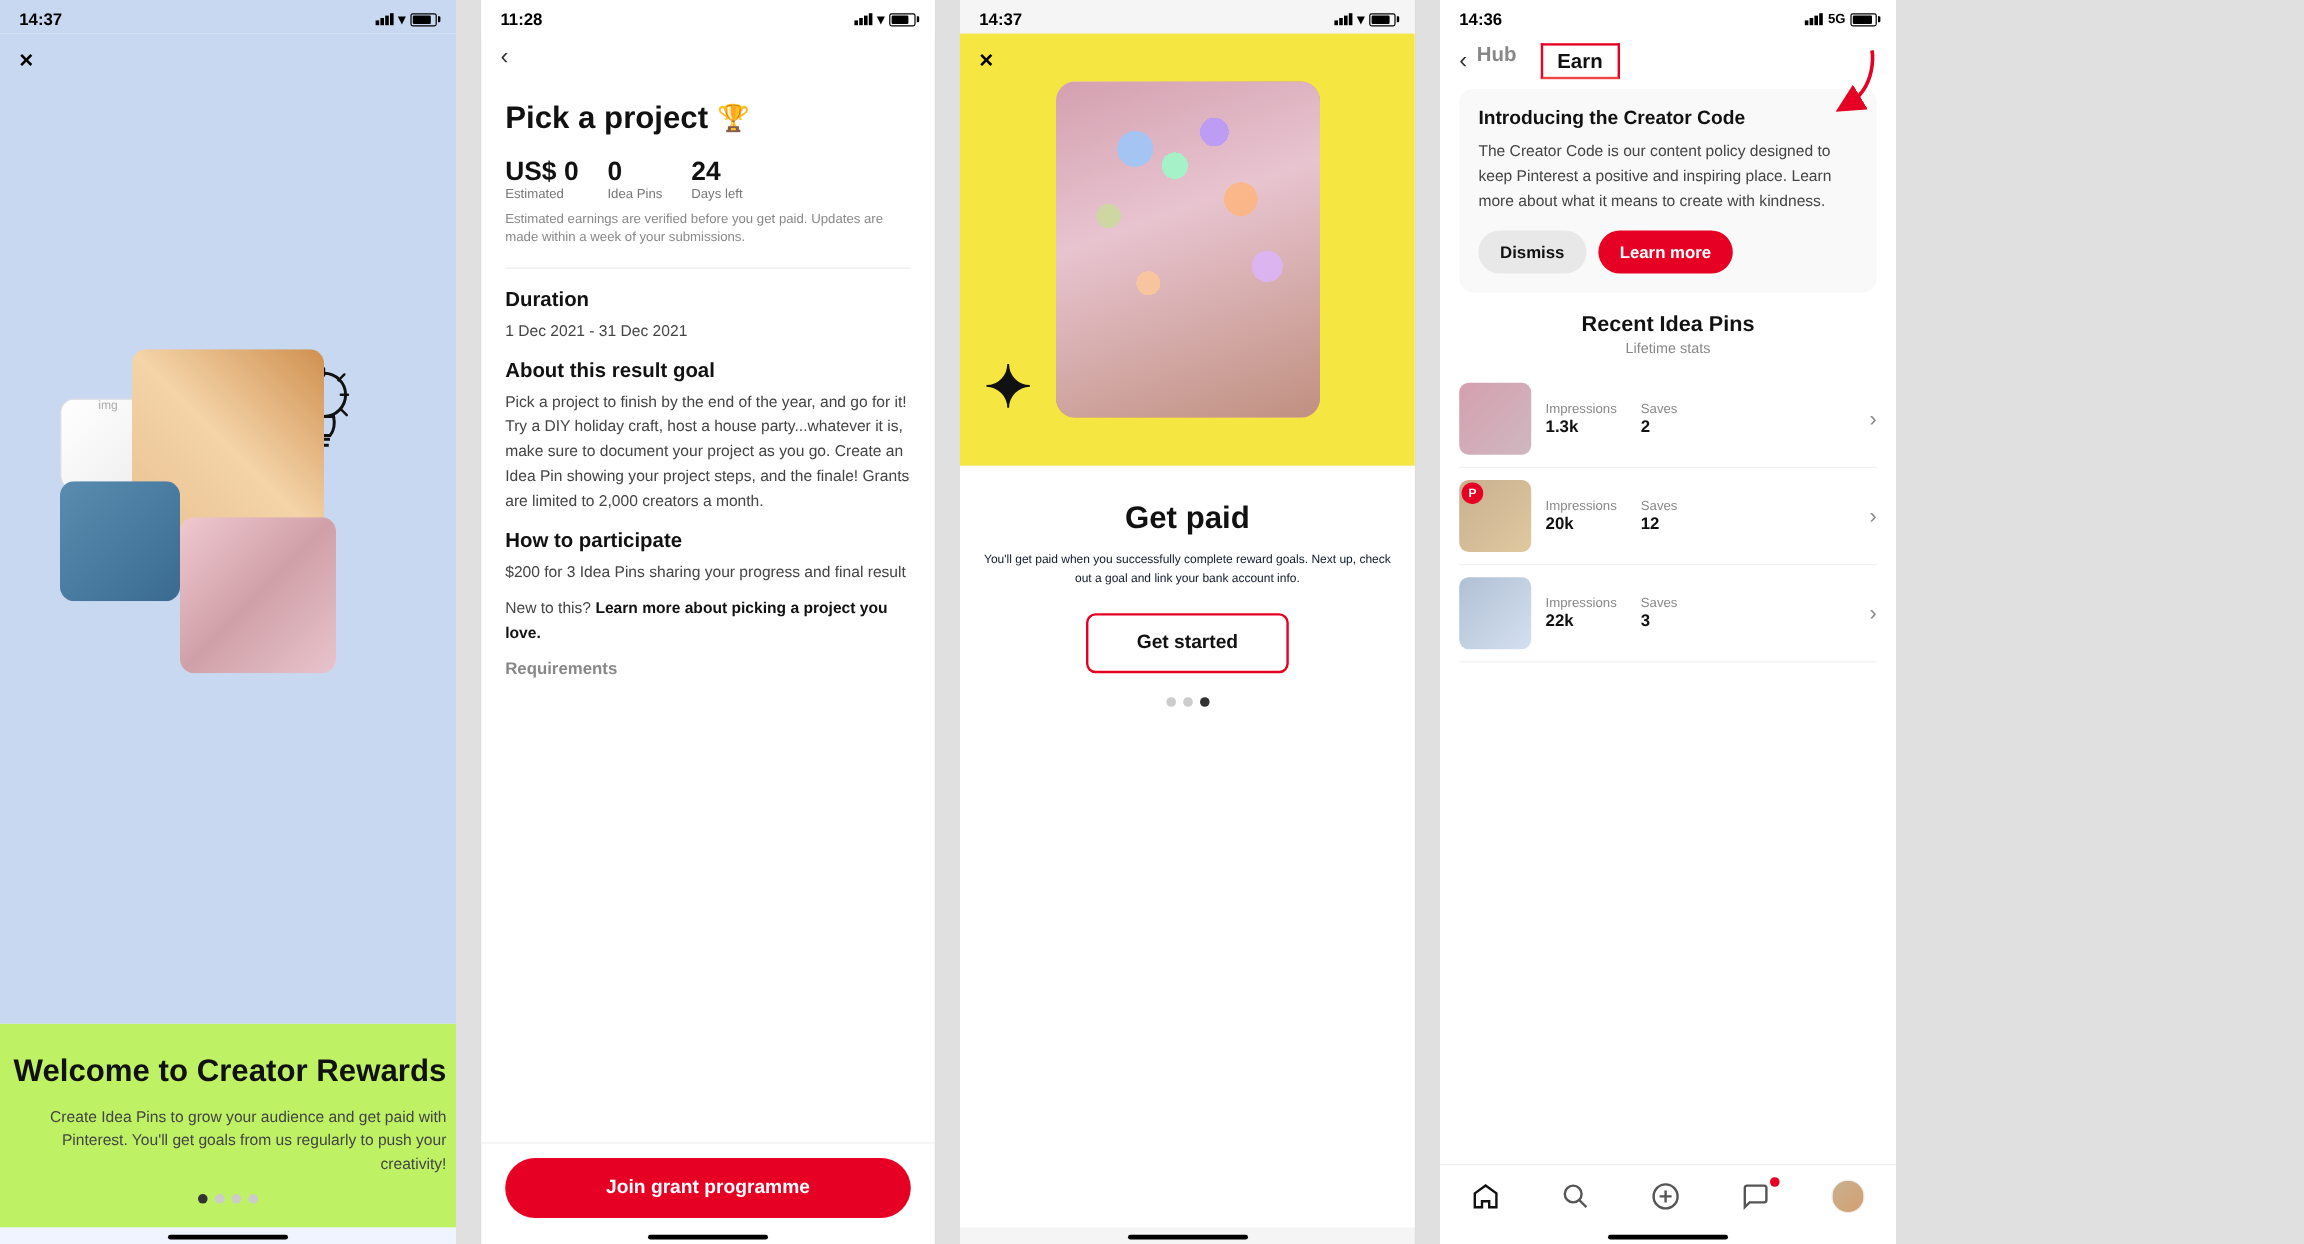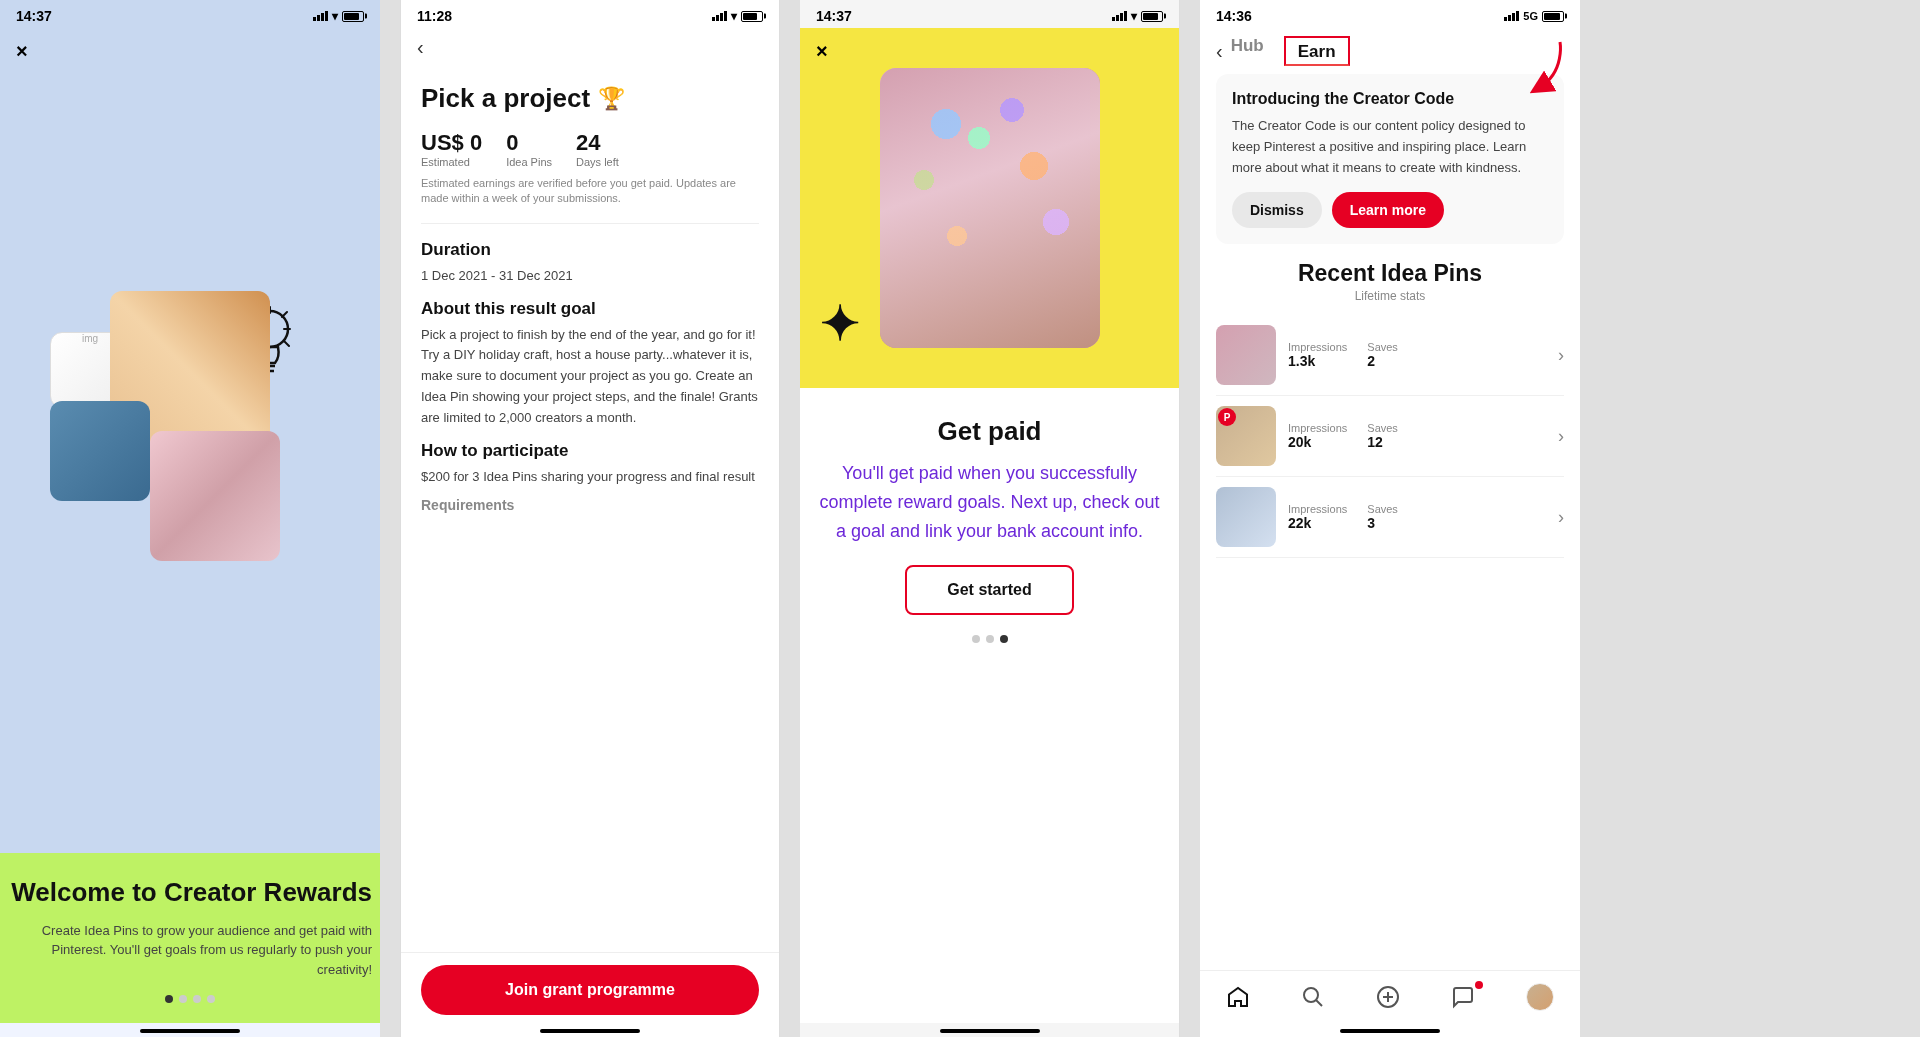--- a/index.html
+++ b/index.html
@@ -339,22 +339,22 @@
       text-align: center;
       flex: 1;
     }
     .phone3 .main-title {
       font-size: 26px;
       font-weight: 800;
       color: #111;
       margin-bottom: 12px;
     }
     .phone3 .subtitle {
-      font-size: 18px;
-      color: #6d28d9;
+      font-size: 10px;
+      color: #0f172a;
       line-height: 1.6;
       margin-bottom: 20px;
     }
     .get-started-btn {
       border: 2px solid #e60023;
       background: #fff;
       color: #111;
       border-radius: 8px;
       padding: 14px 40px;
       font-size: 16px;
@@ -446,21 +446,21 @@
       border: none;
       border-radius: 40px;
       padding: 10px 18px;
       font-size: 14px;
       font-weight: 700;
       cursor: pointer;
       color: #fff;
     }
 
     .section-title-center {
-      font-size: 23px;
+      font-size: 18px;
       font-weight: 800;
       color: #111;
       text-align: center;
       margin-bottom: 2px;
     }
     .section-subtitle-center {
       font-size: 12px;
       color: #888;
       text-align: center;
       margin-bottom: 12px;
@@ -638,20 +638,23 @@
         <div class="stat-label">Days left</div>
       </div>
     </div>
     <div class="stat-note">Estimated earnings are verified before you get paid. Updates are made within a week of your submissions.</div>
     <div class="section-heading">Duration</div>
     <div class="section-text">1 Dec 2021 - 31 Dec 2021</div>
     <div class="section-heading">About this result goal</div>
     <div class="section-text">Pick a project to finish by the end of the year, and go for it! Try a DIY holiday craft, host a house party...whatever it is, make sure to document your project as you go. Create an Idea Pin showing your project steps, and the finale! Grants are limited to 2,000 creators a month.</div>
     <div class="section-heading">How to participate</div>
     <div class="section-text">$200 for 3 Idea Pins sharing your progress and final result</div>
+    <div class="section-text">
+      <span>New to this? </span><strong>Learn more about picking a project you love.</strong>
+    </div>
     <div class="requirements-hint">Requirements</div>
   </div>
   <div class="bottom-bar">
     <button class="red-btn">Join grant programme</button>
   </div>
   <div class="home-indicator">
     <div class="home-indicator-bar"></div>
   </div>
 </div>
 

